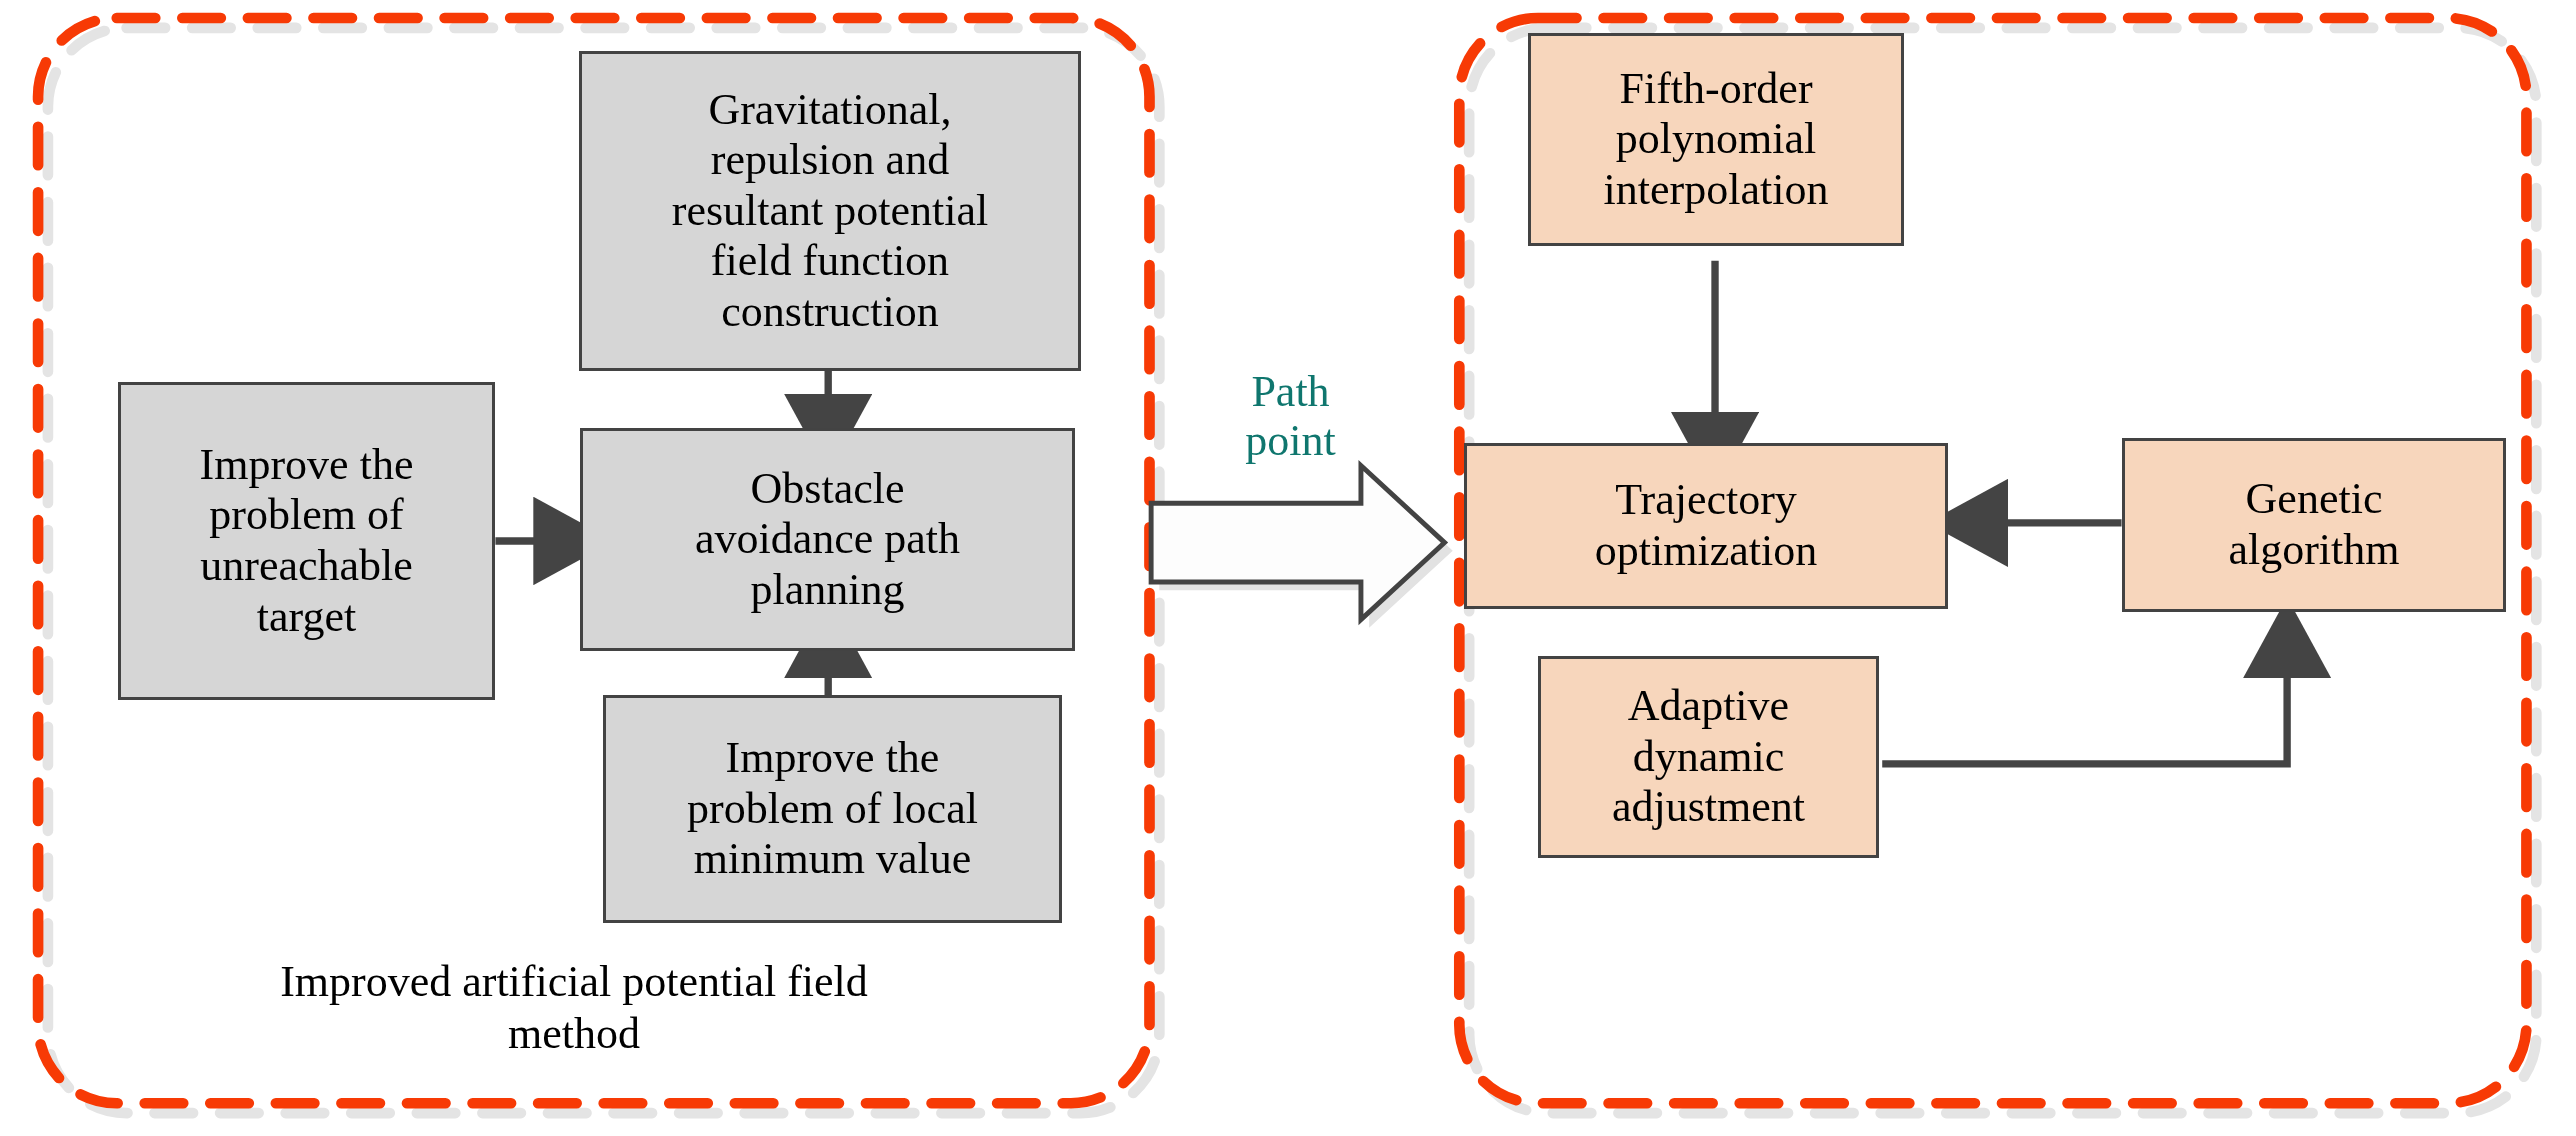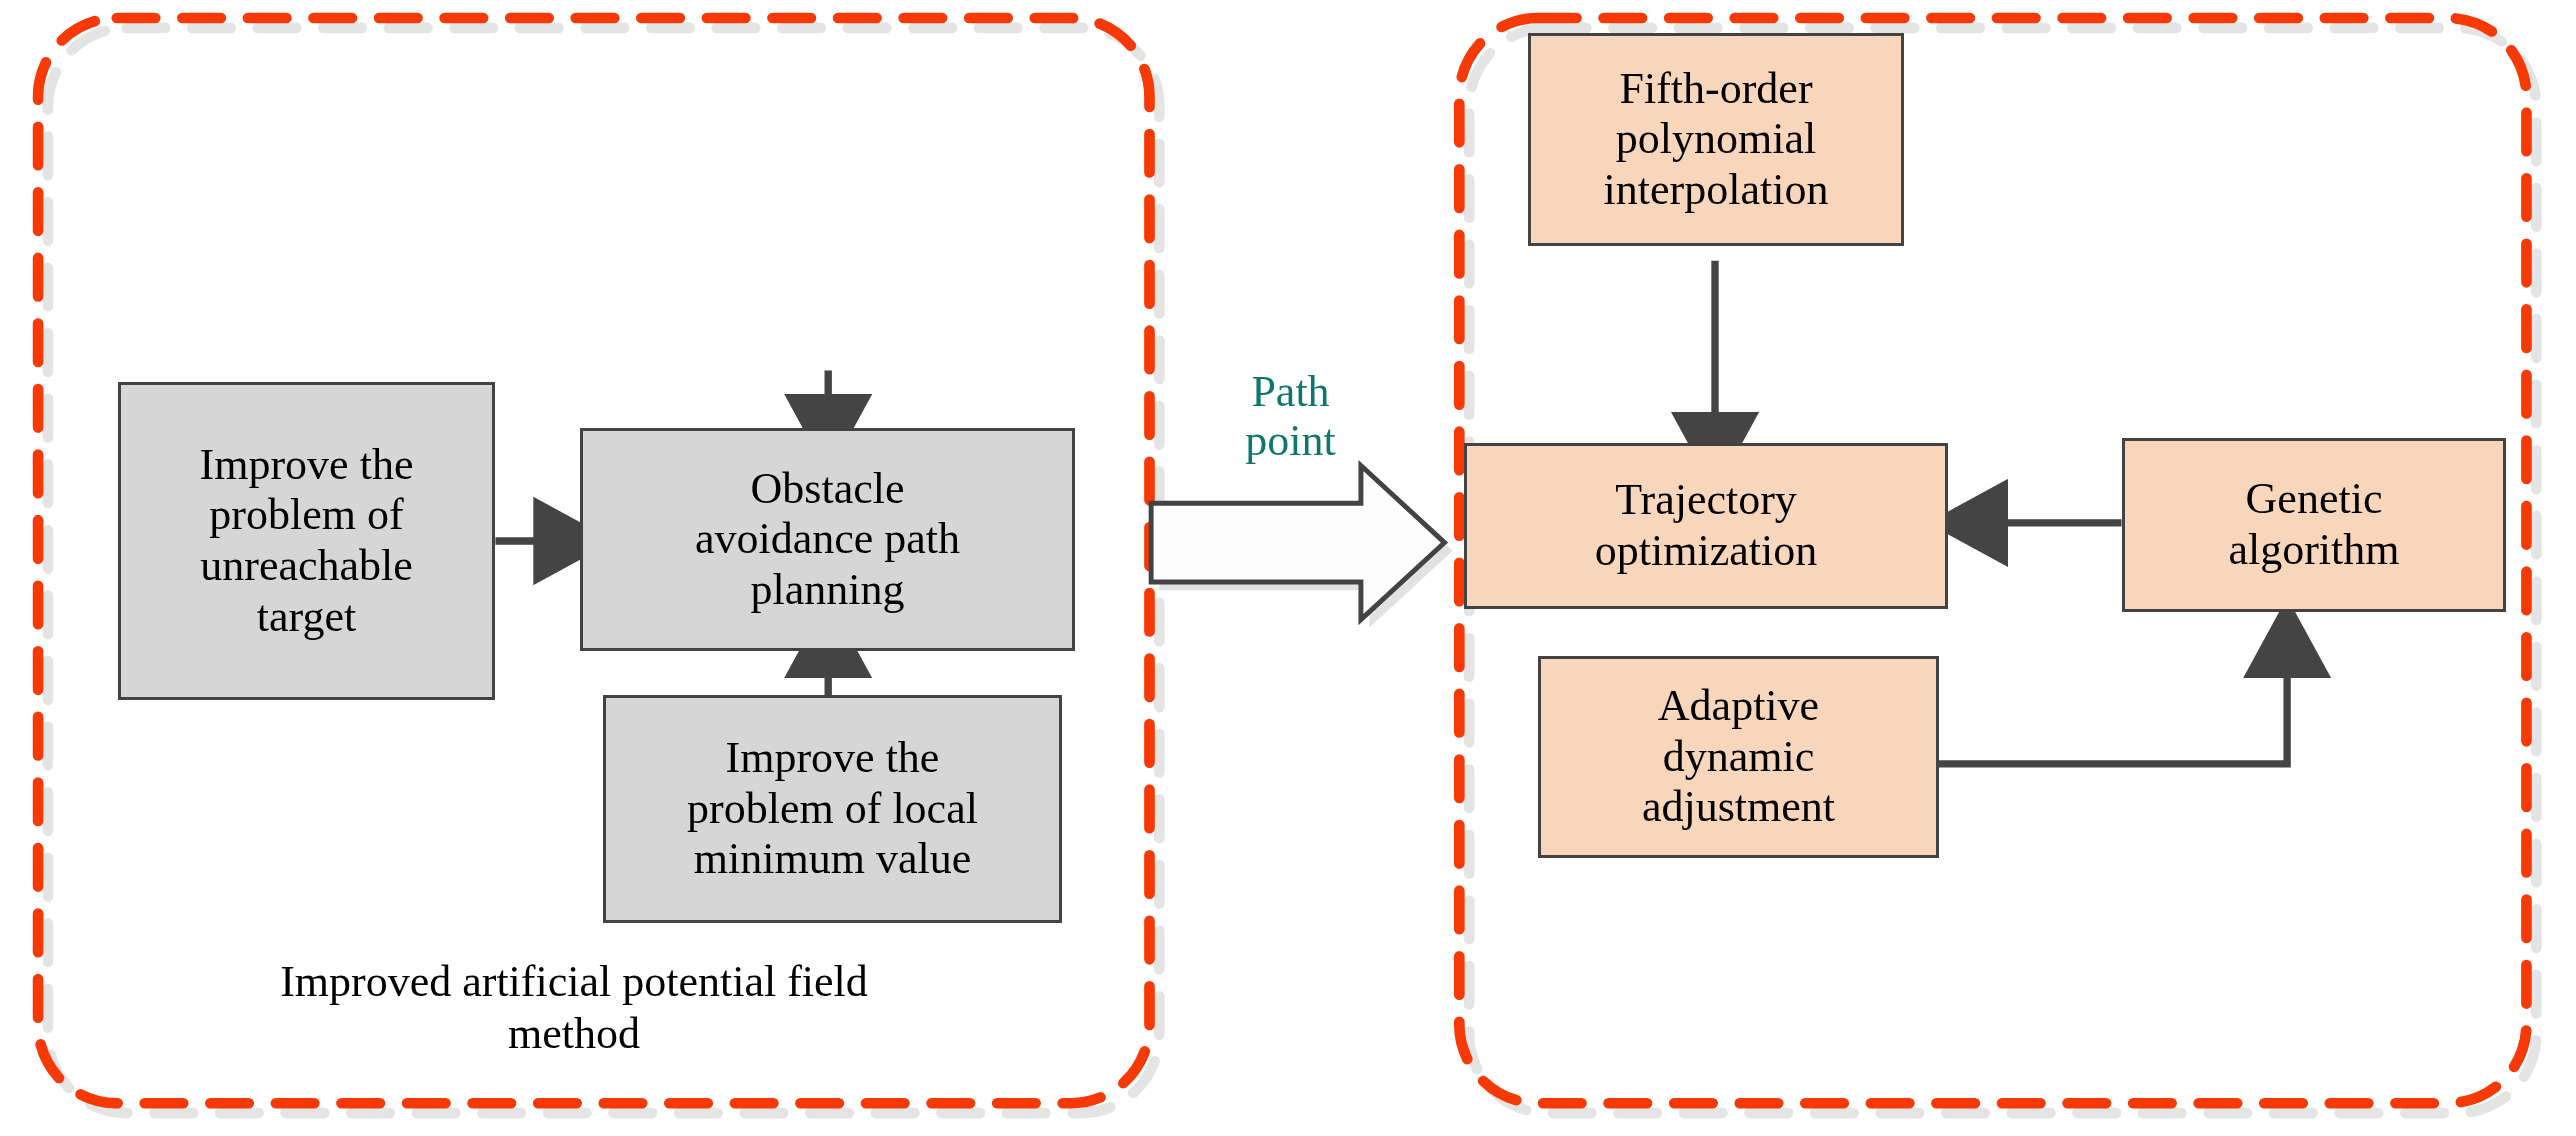--- a/index.html
+++ b/index.html
@@ -104,20 +104,25 @@
 
     <line x1="1010" y1="848" x2="1010" y2="790" stroke="#444444" stroke-width="9" marker-end="url(#ah-up)"></line>
 
     <line x1="2092" y1="318" x2="2092" y2="540" stroke="#444444" stroke-width="9" marker-end="url(#ah-down)"></line>
 
     <line x1="2588" y1="638" x2="2412" y2="638" stroke="#444444" stroke-width="9" marker-end="url(#ah-left)"></line>
 
     <polyline points="2296,932 2790,932 2790,790" fill="none" stroke="#444444" stroke-width="9" stroke-linejoin="miter" marker-end="url(#ah-up)"></polyline>
   </svg>
 
+  <div class="node gray" style="left:579px; top:51px; width:502px; height:320px; font-size:44px;">Gravitational,
+repulsion and
+resultant potential
+field function
+construction</div>
 
   <div class="node gray" style="left:118px; top:382px; width:377px; height:318px; font-size:44px;">Improve the
 problem of
 unreachable
 target</div>
 
   <div class="node gray" style="left:580px; top:428px; width:495px; height:223px; font-size:44px;">Obstacle
 avoidance path
 planning</div>
 
@@ -131,21 +136,21 @@
   <div class="node peach" style="left:1528px; top:33px; width:376px; height:213px; font-size:44px;">Fifth-order
 polynomial
 interpolation</div>
 
   <div class="node peach" style="left:1464px; top:443px; width:484px; height:166px; font-size:44px;">Trajectory
 optimization</div>
 
   <div class="node peach" style="left:2122px; top:438px; width:384px; height:174px; font-size:44px;">Genetic
 algorithm</div>
 
-  <div class="node peach" style="left:1538px; top:656px; width:401px; height:202px; font-size:44px;">Adaptive
+  <div class="node peach" style="left:1538px; top:656px; width:341px; height:202px; font-size:44px;">Adaptive
 dynamic
 adjustment</div>
 
 
   <div class="edge-label" style="left:1192px; top:367px; width:197px; font-size:44px;">Path
 point</div>
 
 </div>
 
 

